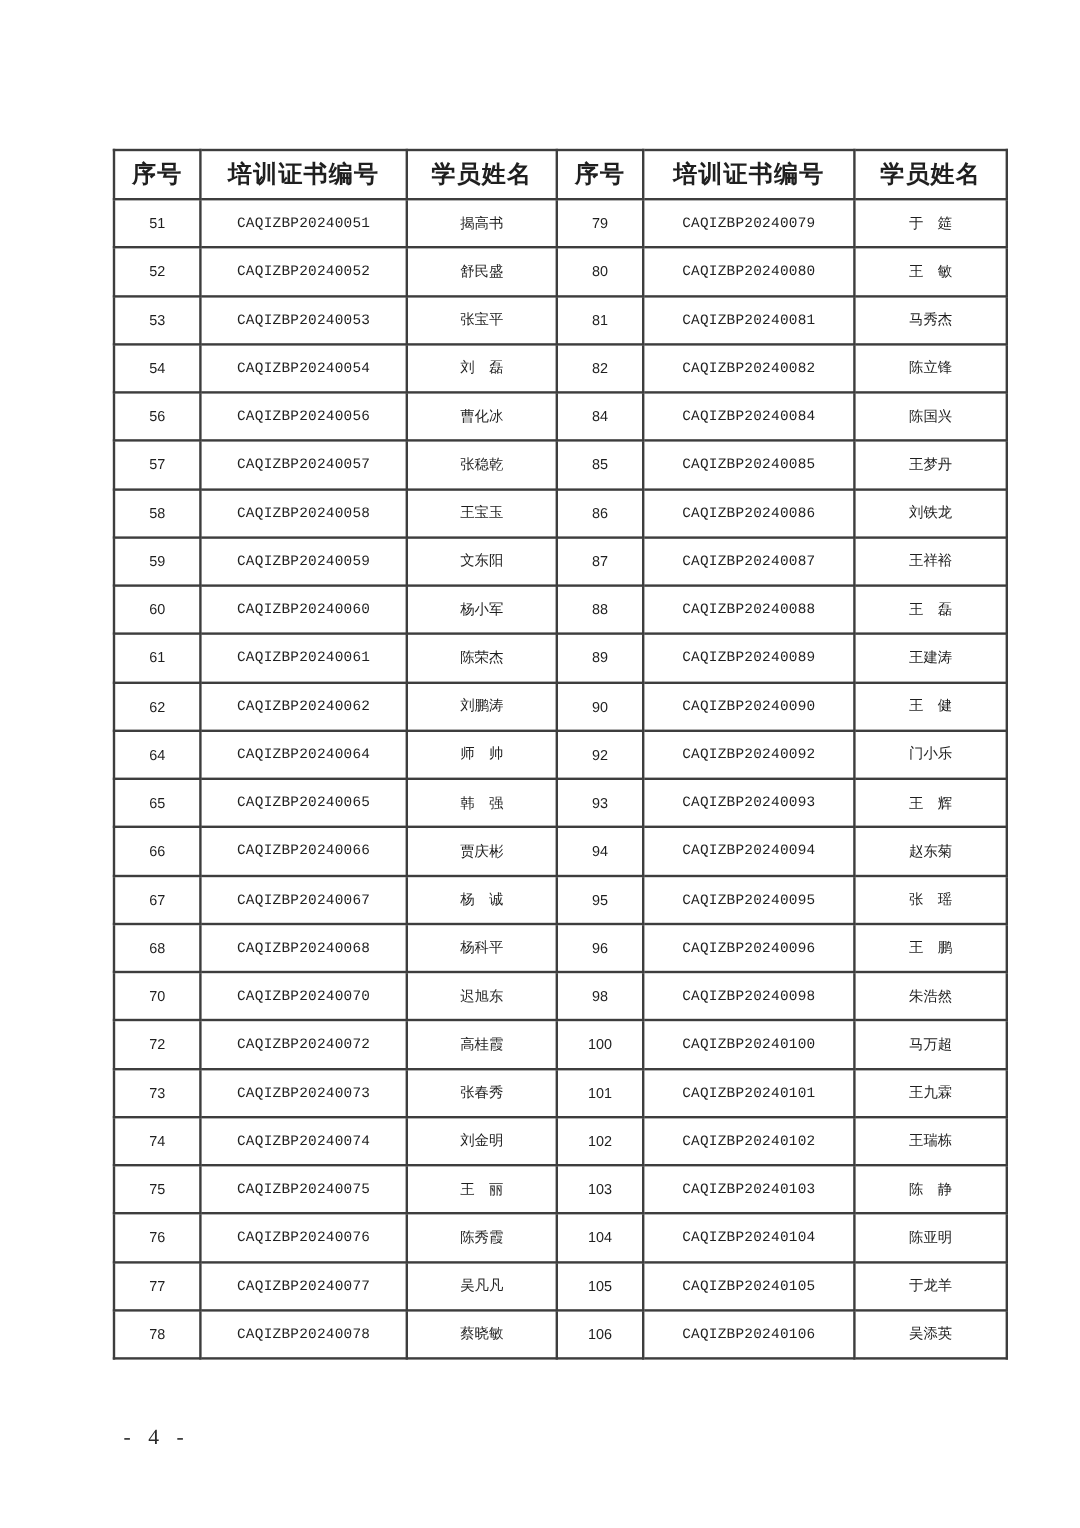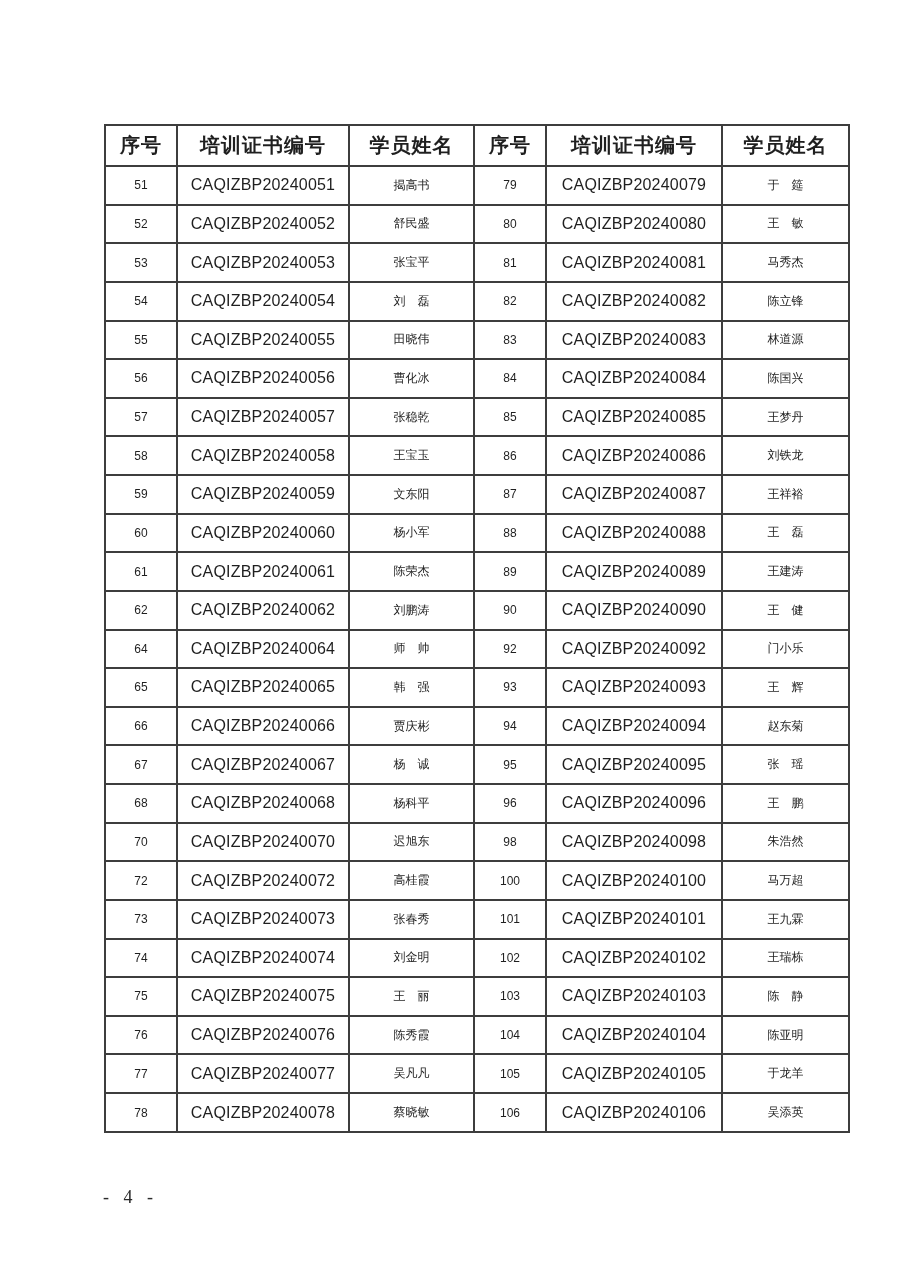--- a/index.html
+++ b/index.html
@@ -13,21 +13,21 @@
     position: relative;
     width: 900px;
     height: 1273px;
     background: var(--bg-color);
     font-family: "Liberation Serif", serif;
     color: var(--text-color);
     overflow: hidden;
   }
   table.doc-table {
     position: absolute;
-    left: 104px;
+    left: 94px;
     top: 124px;
     width: 744px;
     height: 1009px;
     border-collapse: collapse;
     table-layout: fixed;
   }
   .doc-table th, .doc-table td {
     border: 2px solid var(--border-color);
     text-align: center;
     vertical-align: middle;
@@ -40,22 +40,22 @@
     font-size: 20px;
     font-weight: bold;
     letter-spacing: 1px;
     font-family: "Liberation Serif", serif;
   }
   td.cell-no {
     font-size: 12px;
     font-family: "Liberation Sans", sans-serif;
   }
   td.cell-cert {
-    font-size: 16px;
-    font-family: Liberation Sans, sans-serif;
+    font-size: 12px;
+    font-family: Liberation Mono, monospace;
     letter-spacing: 0.2px;
   }
   td.cell-name {
     font-size: 12px;
     font-family: Liberation Sans, sans-serif;
   }
   .page-footer {
     position: absolute;
     left: 103px;
     top: 1187px;
@@ -115,28 +115,20 @@
   </tr>
         <tr>
     <td class="cell-no">54</td>
     <td class="cell-cert">CAQIZBP20240054</td>
     <td class="cell-name">刘　磊</td>
     <td class="cell-no">82</td>
     <td class="cell-cert">CAQIZBP20240082</td>
     <td class="cell-name">陈立锋</td>
   </tr>
         <tr>
-    <td class="cell-no">55</td>
-    <td class="cell-cert">CAQIZBP20240055</td>
-    <td class="cell-name">田晓伟</td>
-    <td class="cell-no">83</td>
-    <td class="cell-cert">CAQIZBP20240083</td>
-    <td class="cell-name">林道源</td>
-  </tr>
-        <tr>
     <td class="cell-no">56</td>
     <td class="cell-cert">CAQIZBP20240056</td>
     <td class="cell-name">曹化冰</td>
     <td class="cell-no">84</td>
     <td class="cell-cert">CAQIZBP20240084</td>
     <td class="cell-name">陈国兴</td>
   </tr>
         <tr>
     <td class="cell-no">57</td>
     <td class="cell-cert">CAQIZBP20240057</td>

